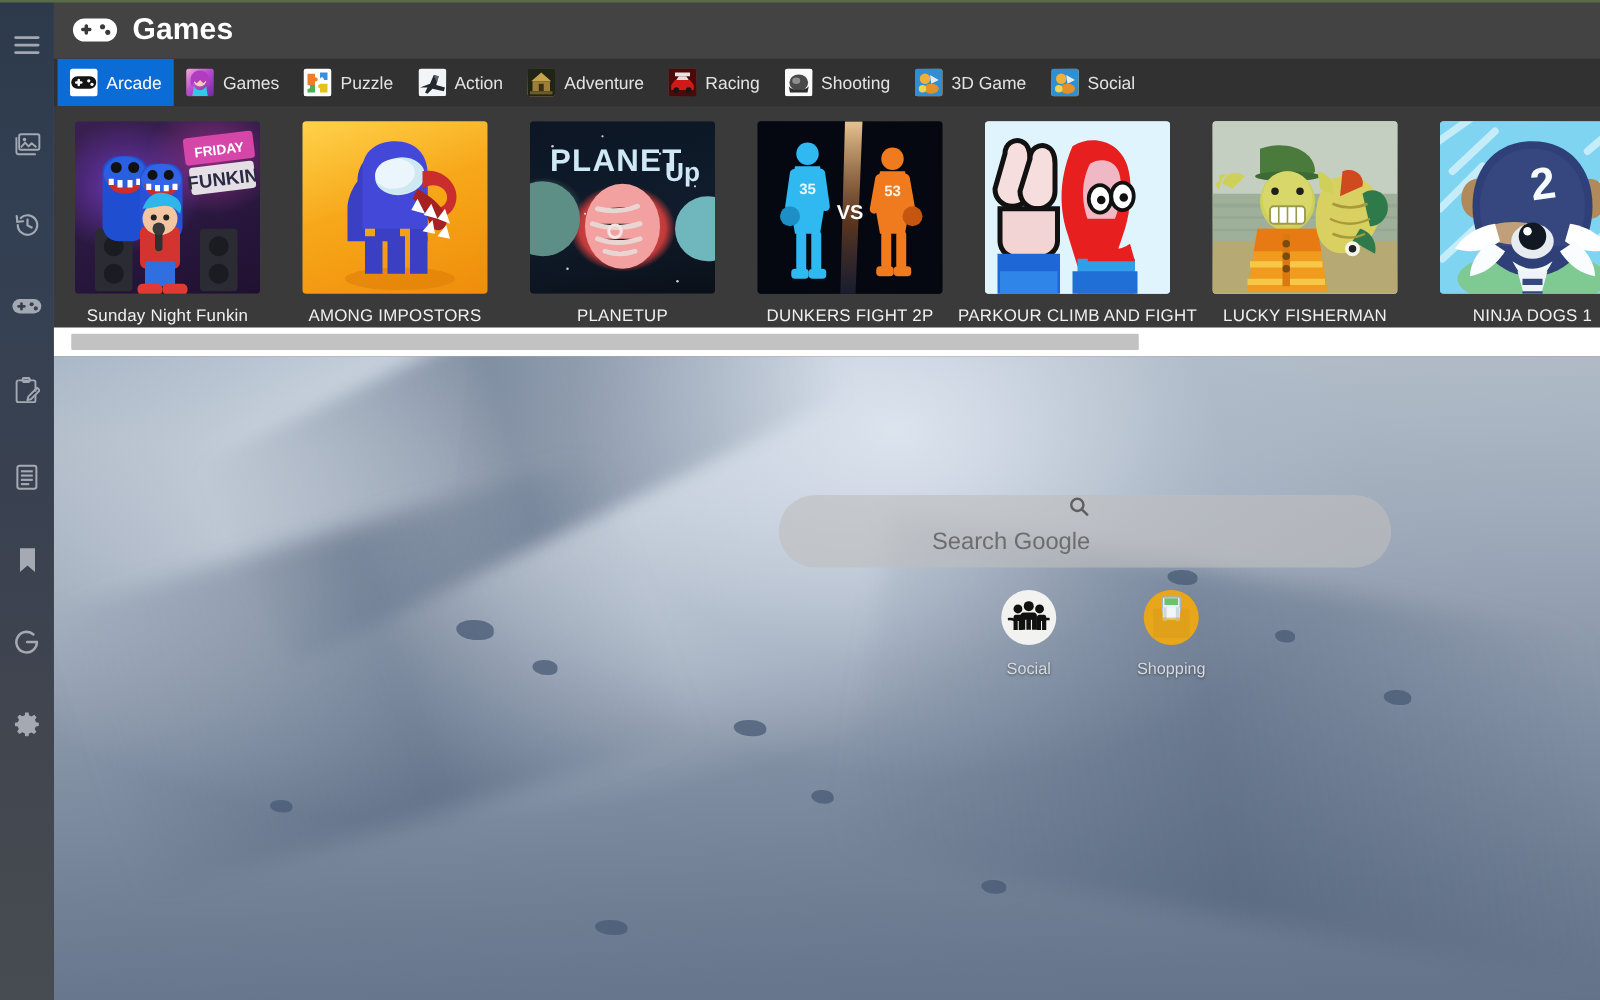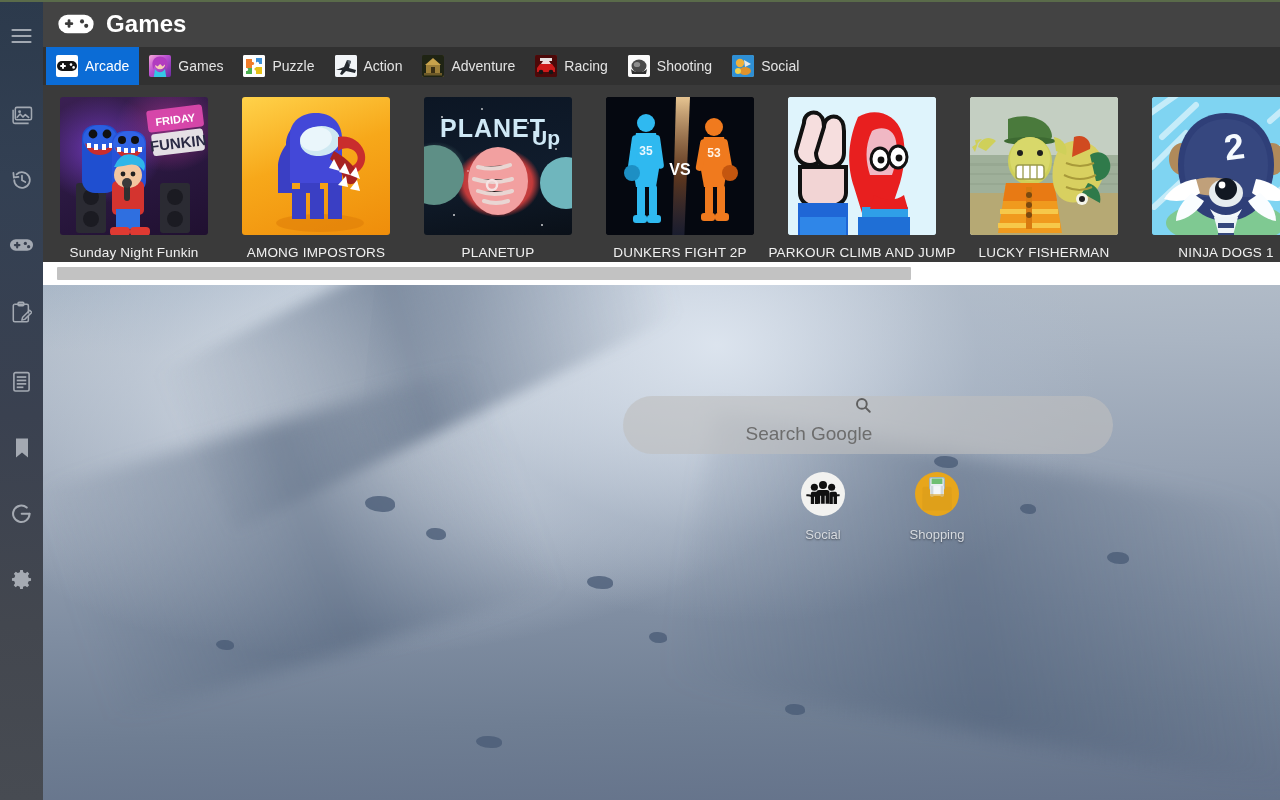--- a/index.html
+++ b/index.html
@@ -358,20 +358,32 @@
         <svg viewBox="0 0 22 22" width="22" height="22">
             <rect width="22" height="22" fill="#fbfbfb"></rect>
             <ellipse cx="11" cy="11" rx="7.5" ry="6.5" fill="#4a4a4a"></ellipse>
             <ellipse cx="9" cy="9.5" rx="3.2" ry="2.6" fill="#8e8e8e"></ellipse>
             <path d="M3 14c3 4 13 4 16 0l-1 5H4z" fill="#2f2f2f"></path>
           </svg>
       </span>
       <span>Shooting</span>
     </div>
 
+    <div class="tab">
+      <span class="tab-ico ti-3dgame">
+        <svg viewBox="0 0 22 22" width="22" height="22">
+            <rect width="22" height="22" fill="#2f8fd4"></rect>
+            <circle cx="8" cy="8" r="4.2" fill="#f0b03a"></circle>
+            <path d="M12 5l7 4-6 3z" fill="#e8e8e8"></path>
+            <ellipse cx="13" cy="16" rx="6" ry="4" fill="#e0922c"></ellipse>
+            <circle cx="6" cy="16" r="3" fill="#f3d24e"></circle>
+          </svg>
+      </span>
+      <span>3D Game</span>
+    </div>
 
     <div class="tab">
       <span class="tab-ico ti-social">
         <svg viewBox="0 0 22 22" width="22" height="22">
             <rect width="22" height="22" fill="#2f8fd4"></rect>
             <circle cx="8" cy="8" r="4.2" fill="#f0b03a"></circle>
             <path d="M12 5l7 4-6 3z" fill="#e8e8e8"></path>
             <ellipse cx="13" cy="16" rx="6" ry="4" fill="#e0922c"></ellipse>
             <circle cx="6" cy="16" r="3" fill="#f3d24e"></circle>
           </svg>
@@ -558,21 +570,21 @@
             <ellipse cx="92" cy="62" rx="9" ry="11" fill="#ffffff" stroke="#111" stroke-width="3"></ellipse>
             <ellipse cx="110" cy="60" rx="9" ry="11" fill="#ffffff" stroke="#111" stroke-width="3"></ellipse>
             <circle cx="93" cy="63" r="3.4" fill="#111"></circle>
               <circle cx="111" cy="61" r="3.4" fill="#111"></circle>
             <path d="M74 110h46v38H74z" fill="#2f9fe8"></path>
             <path d="M70 120h52v28H70z" fill="#1f6fd6"></path>
             <path d="M86 98c10 6 22 6 30 0l4 14H82z" fill="#e81f1f"></path>
           </g>
         </svg>
       </div>
-      <div class="game-name">PARKOUR CLIMB AND JUMP</div>
+      <div class="game-name">PARKOUR CLIMB AND FIGHT</div>
     </div>
 
     <div class="game-card">
       <div class="game-thumb th-fisher">
         <svg viewBox="0 0 148 148" width="148" height="148" aria-hidden="true">
           <rect width="148" height="148" fill="#cfd6c6"></rect>
           <rect y="0" width="148" height="60" fill="#c4cfc2"></rect>
           <rect y="58" width="148" height="40" fill="#9fb09a"></rect>
           <rect y="96" width="148" height="52" fill="#b6a974"></rect>
           <g opacity=".45" fill="#8fa08a">

